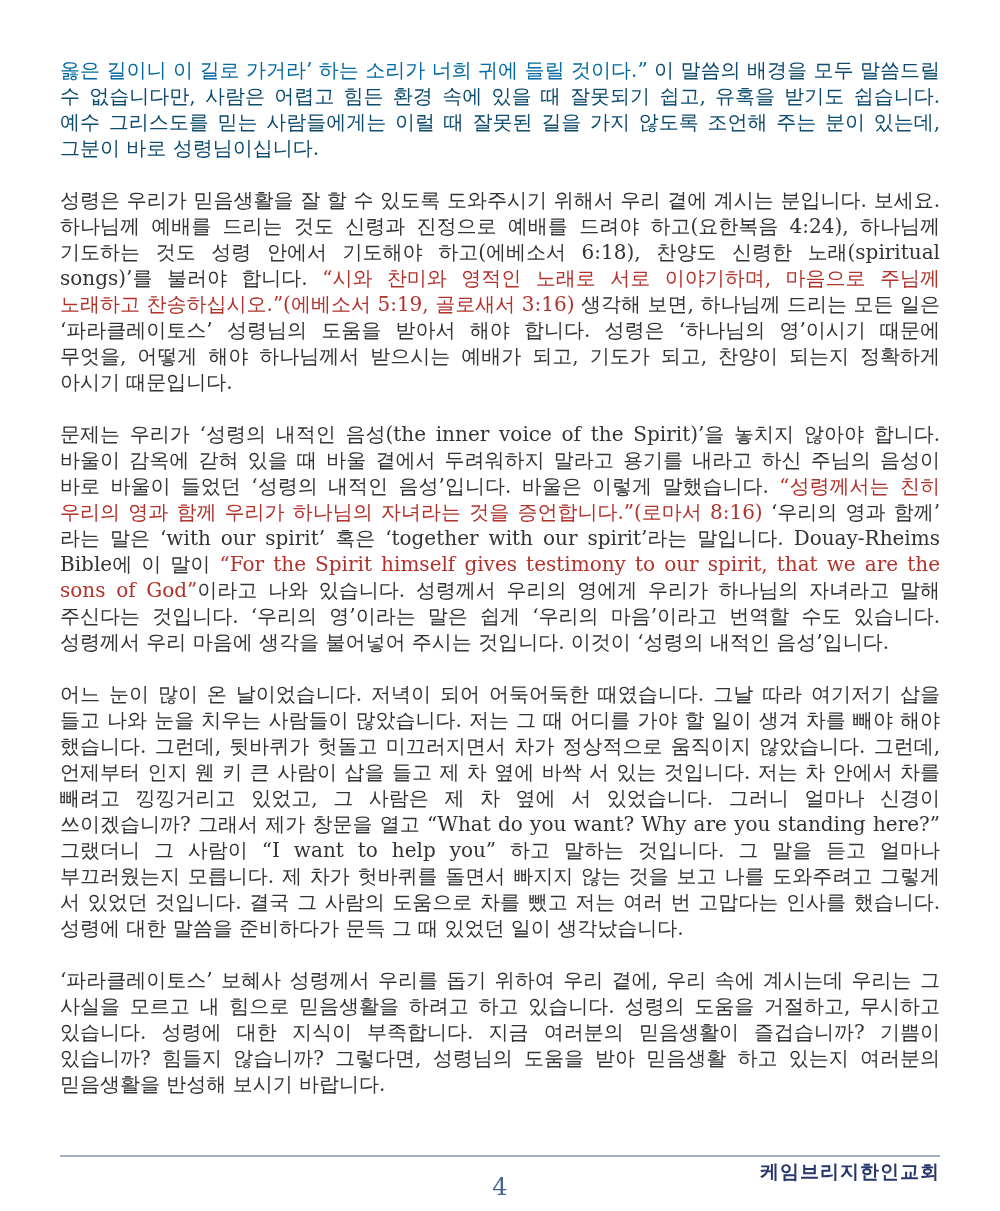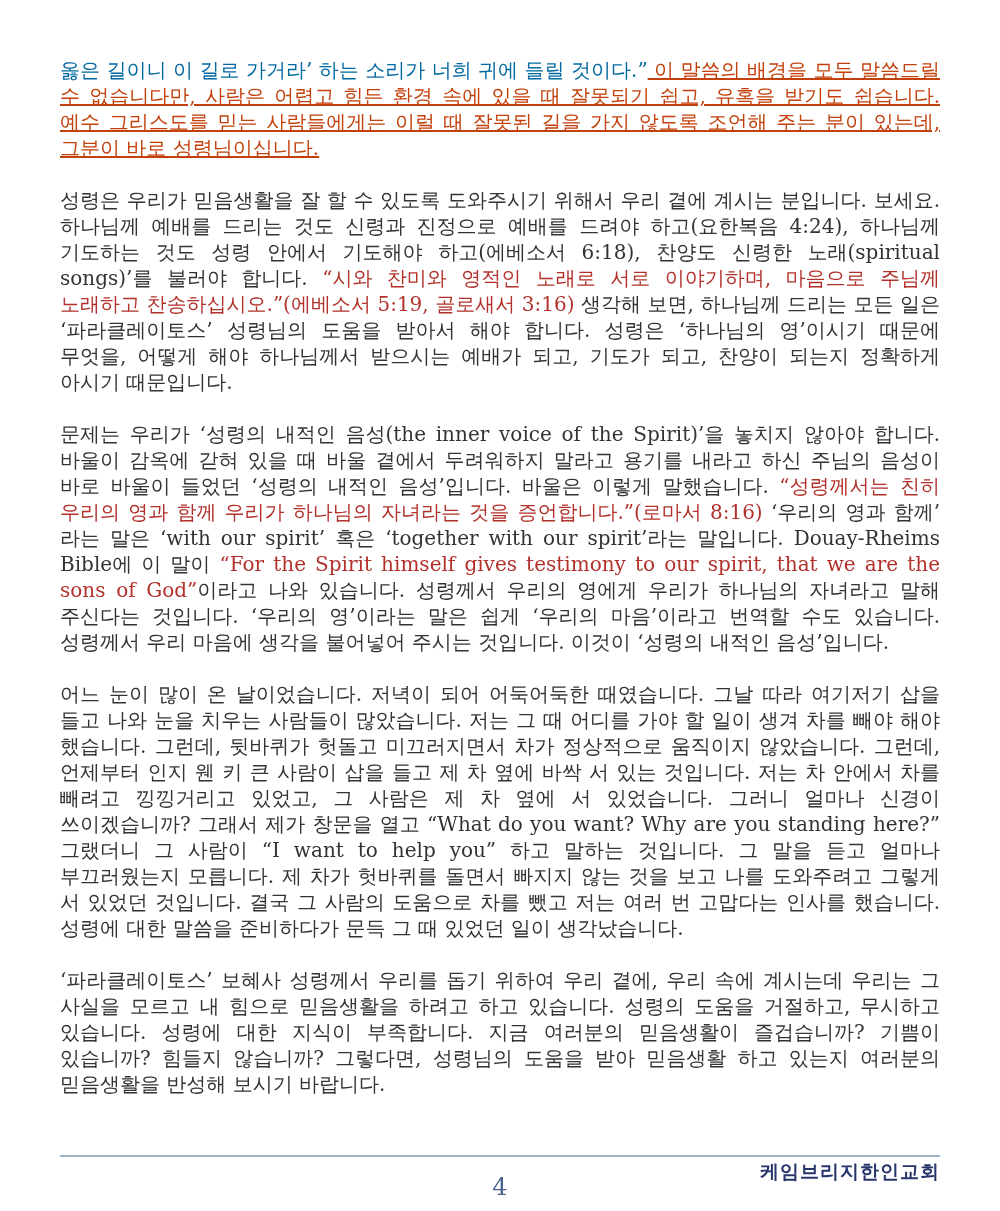--- a/index.html
+++ b/index.html
@@ -60,21 +60,21 @@
     top: 18px;
     text-align: center;
     font-size: 24px;
   }
 </style>
 </head>
 <body>
 
 <div class="page">
   <main class="body-text" id="paragraphs">
-      <p><span style="color: #0369a1;">옳은 길이니 이 길로 가거라’ 하는 소리가 너희 귀에 들릴 것이다.”</span><span style="color: #c2410c; text-decoration: underline;"> 이 말씀의 배경을 모두 말씀드릴 수 없습니다만, 사람은 어렵고 힘든 환경 속에 있을 때 잘못되기 쉽고, 유혹을 받기도 쉽습니다. 예수 그리스도를 믿는 사람들에게는 이럴 때 잘못된 길을 가지 않도록 조언해 주는 분이 있는데, 그분이 바로 성령님이십니다.</span></p>
+      <p><span style="color: #0369a1;">옳은 길이니 이 길로 가거라’ 하는 소리가 너희 귀에 들릴 것이다.”</span><span style="color: #0c4a6e;"> 이 말씀의 배경을 모두 말씀드릴 수 없습니다만, 사람은 어렵고 힘든 환경 속에 있을 때 잘못되기 쉽고, 유혹을 받기도 쉽습니다. 예수 그리스도를 믿는 사람들에게는 이럴 때 잘못된 길을 가지 않도록 조언해 주는 분이 있는데, 그분이 바로 성령님이십니다.</span></p>
       <p><span style="color: rgb(51, 51, 51);">성령은 우리가 믿음생활을 잘 할 수 있도록 도와주시기 위해서 우리 곁에 계시는 분입니다. 보세요. 하나님께 예배를 드리는 것도 신령과 진정으로 예배를 드려야 하고(요한복음 4:24), 하나님께 기도하는 것도 성령 안에서 기도해야 하고(에베소서 6:18), 찬양도 신령한 노래(spiritual songs)’를 불러야 합니다. </span><span style="color: rgb(178, 49, 43);">“시와 찬미와 영적인 노래로 서로 이야기하며, 마음으로 주님께 노래하고 찬송하십시오.”(에베소서 5:19, 골로새서 3:16)</span><span style="color: rgb(51, 51, 51);"> 생각해 보면, 하나님께 드리는 모든 일은 ‘파라클레이토스’ 성령님의 도움을 받아서 해야 합니다. 성령은 ‘하나님의 영’이시기 때문에 무엇을, 어떻게 해야 하나님께서 받으시는 예배가 되고, 기도가 되고, 찬양이 되는지 정확하게 아시기 때문입니다.</span></p>
       <p><span style="color: rgb(51, 51, 51);">문제는 우리가 ‘성령의 내적인 음성(the inner voice of the Spirit)’을 놓치지 않아야 합니다. 바울이 감옥에 갇혀 있을 때 바울 곁에서 두려워하지 말라고 용기를 내라고 하신 주님의 음성이 바로 바울이 들었던 ‘성령의 내적인 음성’입니다. 바울은 이렇게 말했습니다. </span><span style="color: rgb(178, 49, 43);">“성령께서는 친히 우리의 영과 함께 우리가 하나님의 자녀라는 것을 증언합니다.”(로마서 8:16)</span><span style="color: rgb(51, 51, 51);"> ‘우리의 영과 함께’ 라는 말은 ‘with our spirit’ 혹은 ‘together with our spirit’라는 말입니다. Douay-Rheims Bible에 이 말이 </span><span style="color: rgb(178, 49, 43);">“For the Spirit himself gives testimony to our spirit, that we are the sons of God”</span><span style="color: rgb(51, 51, 51);">이라고 나와 있습니다. 성령께서 우리의 영에게 우리가 하나님의 자녀라고 말해 주신다는 것입니다. ‘우리의 영’이라는 말은 쉽게 ‘우리의 마음’이라고 번역할 수도 있습니다. 성령께서 우리 마음에 생각을 불어넣어 주시는 것입니다. 이것이 ‘성령의 내적인 음성’입니다.</span></p>
       <p><span style="color: rgb(51, 51, 51);">어느 눈이 많이 온 날이었습니다. 저녁이 되어 어둑어둑한 때였습니다. 그날 따라 여기저기 삽을 들고 나와 눈을 치우는 사람들이 많았습니다. 저는 그 때 어디를 가야 할 일이 생겨 차를 빼야 해야 했습니다. 그런데, 뒷바퀴가 헛돌고 미끄러지면서 차가 정상적으로 움직이지 않았습니다. 그런데, 언제부터 인지 웬 키 큰 사람이 삽을 들고 제 차 옆에 바싹 서 있는 것입니다. 저는 차 안에서 차를 빼려고 낑낑거리고 있었고, 그 사람은 제 차 옆에 서 있었습니다. 그러니 얼마나 신경이 쓰이겠습니까? 그래서 제가 창문을 열고 “What do you want? Why are you standing here?” 그랬더니 그 사람이 “I want to help you” 하고 말하는 것입니다. 그 말을 듣고 얼마나 부끄러웠는지 모릅니다. 제 차가 헛바퀴를 돌면서 빠지지 않는 것을 보고 나를 도와주려고 그렇게 서 있었던 것입니다. 결국 그 사람의 도움으로 차를 뺐고 저는 여러 번 고맙다는 인사를 했습니다. 성령에 대한 말씀을 준비하다가 문득 그 때 있었던 일이 생각났습니다.</span></p>
       <p><span style="color: rgb(51, 51, 51);">‘파라클레이토스’ 보혜사 성령께서 우리를 돕기 위하여 우리 곁에, 우리 속에 계시는데 우리는 그 사실을 모르고 내 힘으로 믿음생활을 하려고 하고 있습니다. 성령의 도움을 거절하고, 무시하고 있습니다. 성령에 대한 지식이 부족합니다. 지금 여러분의 믿음생활이 즐겁습니까? 기쁨이 있습니까? 힘들지 않습니까? 그렇다면, 성령님의 도움을 받아 믿음생활 하고 있는지 여러분의 믿음생활을 반성해 보시기 바랍니다.</span></p>
     </main>
 
   <footer class="footer">
     <div class="footer-rule" id="footer-rule" style="border-top-color: rgb(159, 178, 196);"></div>
     <div class="church-name" id="church-name" style="color: rgb(39, 53, 107);">케임브리지한인교회</div>
     <div class="page-number" id="page-number" style="color: rgb(71, 100, 143);">4</div>

